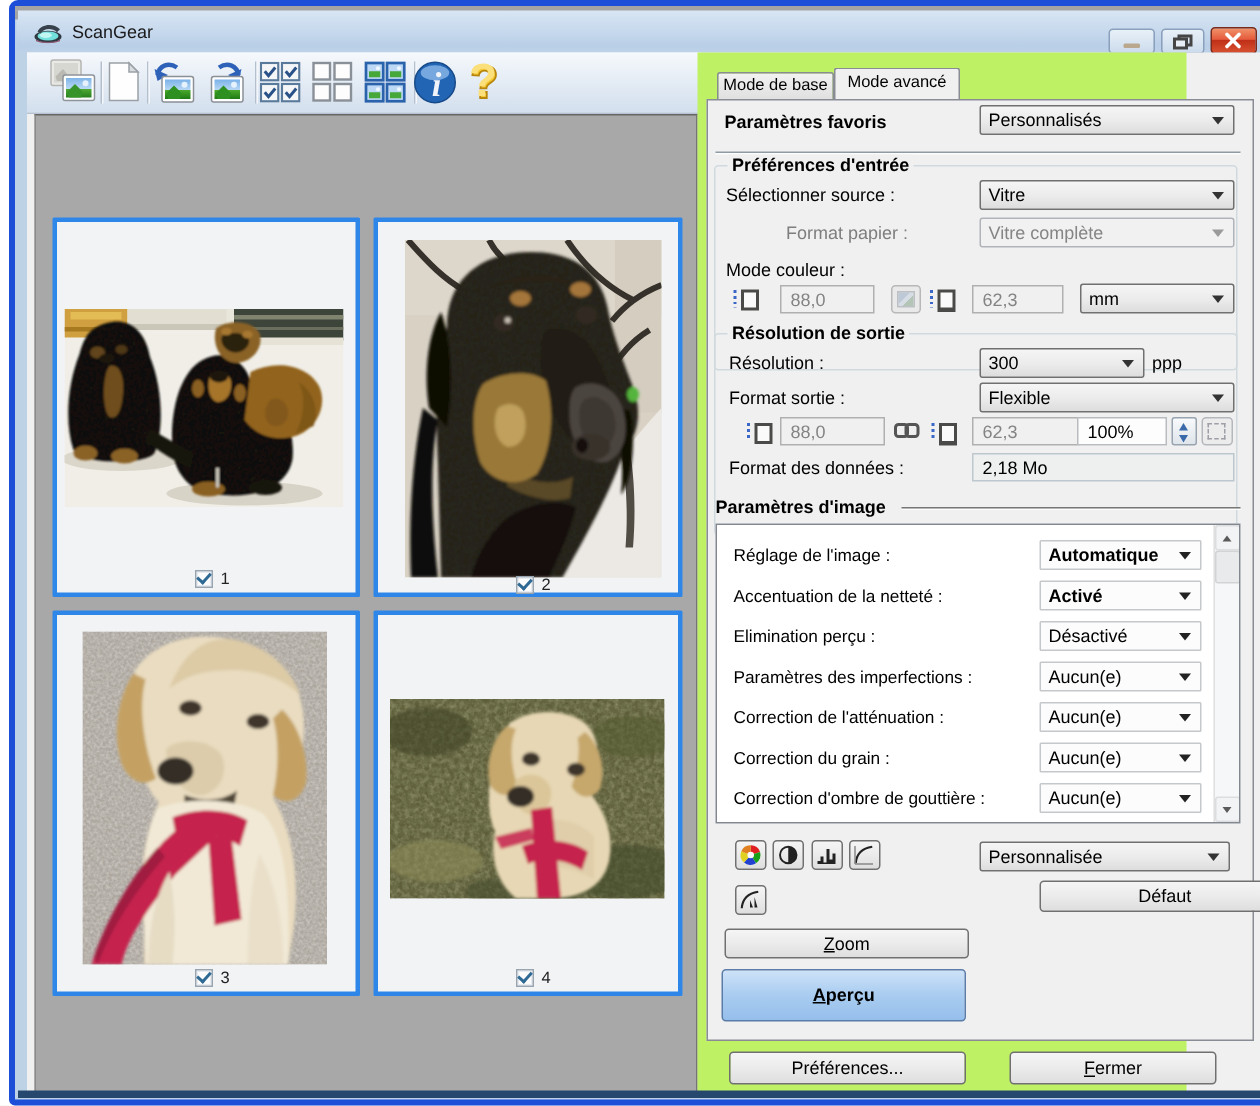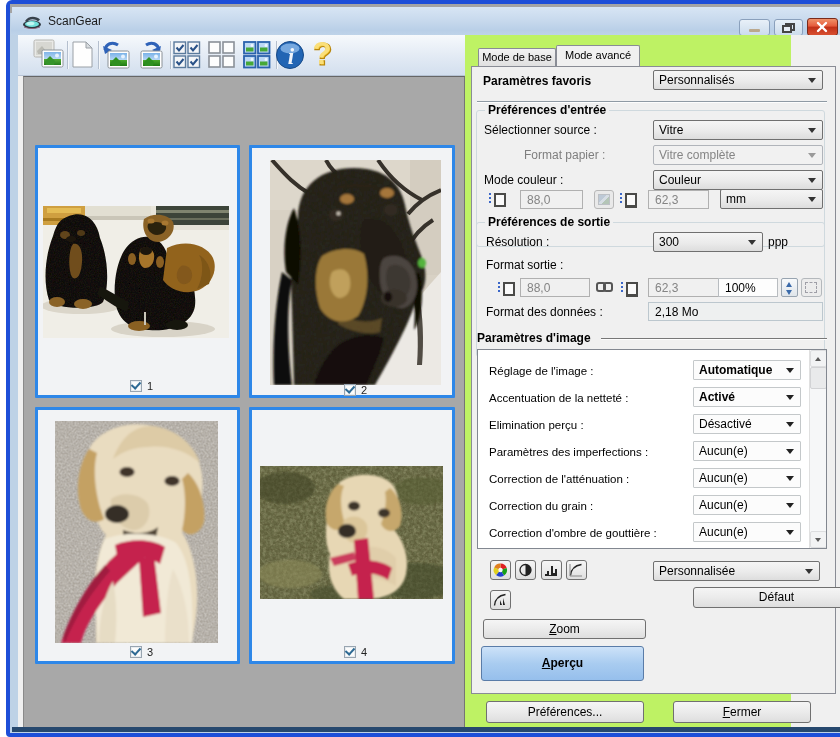--- a/index.html
+++ b/index.html
@@ -452,36 +452,36 @@
       <div class="combo" style="left:188px;top:35px;width:170px;">Personnalisés<span class="ar"></span></div>
       <div class="sep" style="left:12px;top:66px;width:350px;background:#8f9aa4;"></div>
 
       <div class="group" style="top:75px;height:137px;"></div>
       <div class="glegend" style="left:20px;top:68px;">Préférences d'entrée</div>
       <div class="lbl" style="left:19px;top:88px;">Sélectionner source :</div>
       <div class="combo" style="left:188px;top:85px;width:170px;">Vitre<span class="ar"></span></div>
       <div class="lbl gray" style="left:19px;top:113px;margin-left:40px;">Format papier :</div>
       <div class="combo dis" style="left:188px;top:110px;width:170px;">Vitre complète<span class="ar"></span></div>
       <div class="lbl" style="left:19px;top:138px;">Mode couleur :</div>
-      <div class="combo" style="left:188px;top:135px;width:170px;">Couleur<span class="ar"></span></div>
       <div class="icoW" style="left:23px;top:157px;"></div>
       <div class="tbox" style="left:55px;top:155px;width:63px;">88,0</div>
       <div class="btn" style="left:129px;top:155px;width:20px;height:19px;background:#e9e9e9;border-color:#b8b8b8;">
           <span class="icoAspect"></span>
         </div>
       <div class="icoH" style="left:154px;top:157px;"></div>
       <div class="tbox" style="left:183px;top:155px;width:61px;">62,3</div>
       <div class="combo" style="left:255px;top:154px;width:103px;">mm<span class="ar"></span></div>
 
       <div class="group" style="top:187px;height:135px;"></div>
-      <div class="glegend" style="left:20px;top:180px;">Préférences de sortie</div>
+      <div class="glegend" style="left:20px;top:180px;">Résolution de sortie</div>
       <div class="lbl" style="left:21px;top:200px;">Résolution :</div>
       <div class="combo" style="left:188px;top:197px;width:110px;">300<span class="ar"></span></div>
       <div class="lbl" style="left:303px;top:200px;">ppp</div>
       <div class="lbl" style="left:21px;top:223px;">Format sortie :</div>
+      <div class="combo" style="left:188px;top:220px;width:170px;">Flexible<span class="ar"></span></div>
       <div class="icoW" style="left:32px;top:246px;"></div>
       <div class="tbox" style="left:55px;top:243px;width:70px;">88,0</div>
       <div class="icoLink" style="left:131px;top:247px;"></div>
       <div class="icoH" style="left:155px;top:246px;"></div>
       <div class="tbox" style="left:183px;top:243px;width:72px;">62,3</div>
       <div class="tbox" style="left:253px;top:243px;width:60px;color:#000;background:#fdfdfd;border-color:#b8bcc0;">100%</div>
       <div class="spin" style="left:316px;top:243px;">
           <span class="u"></span>
           <span class="d"></span>
         </div>

